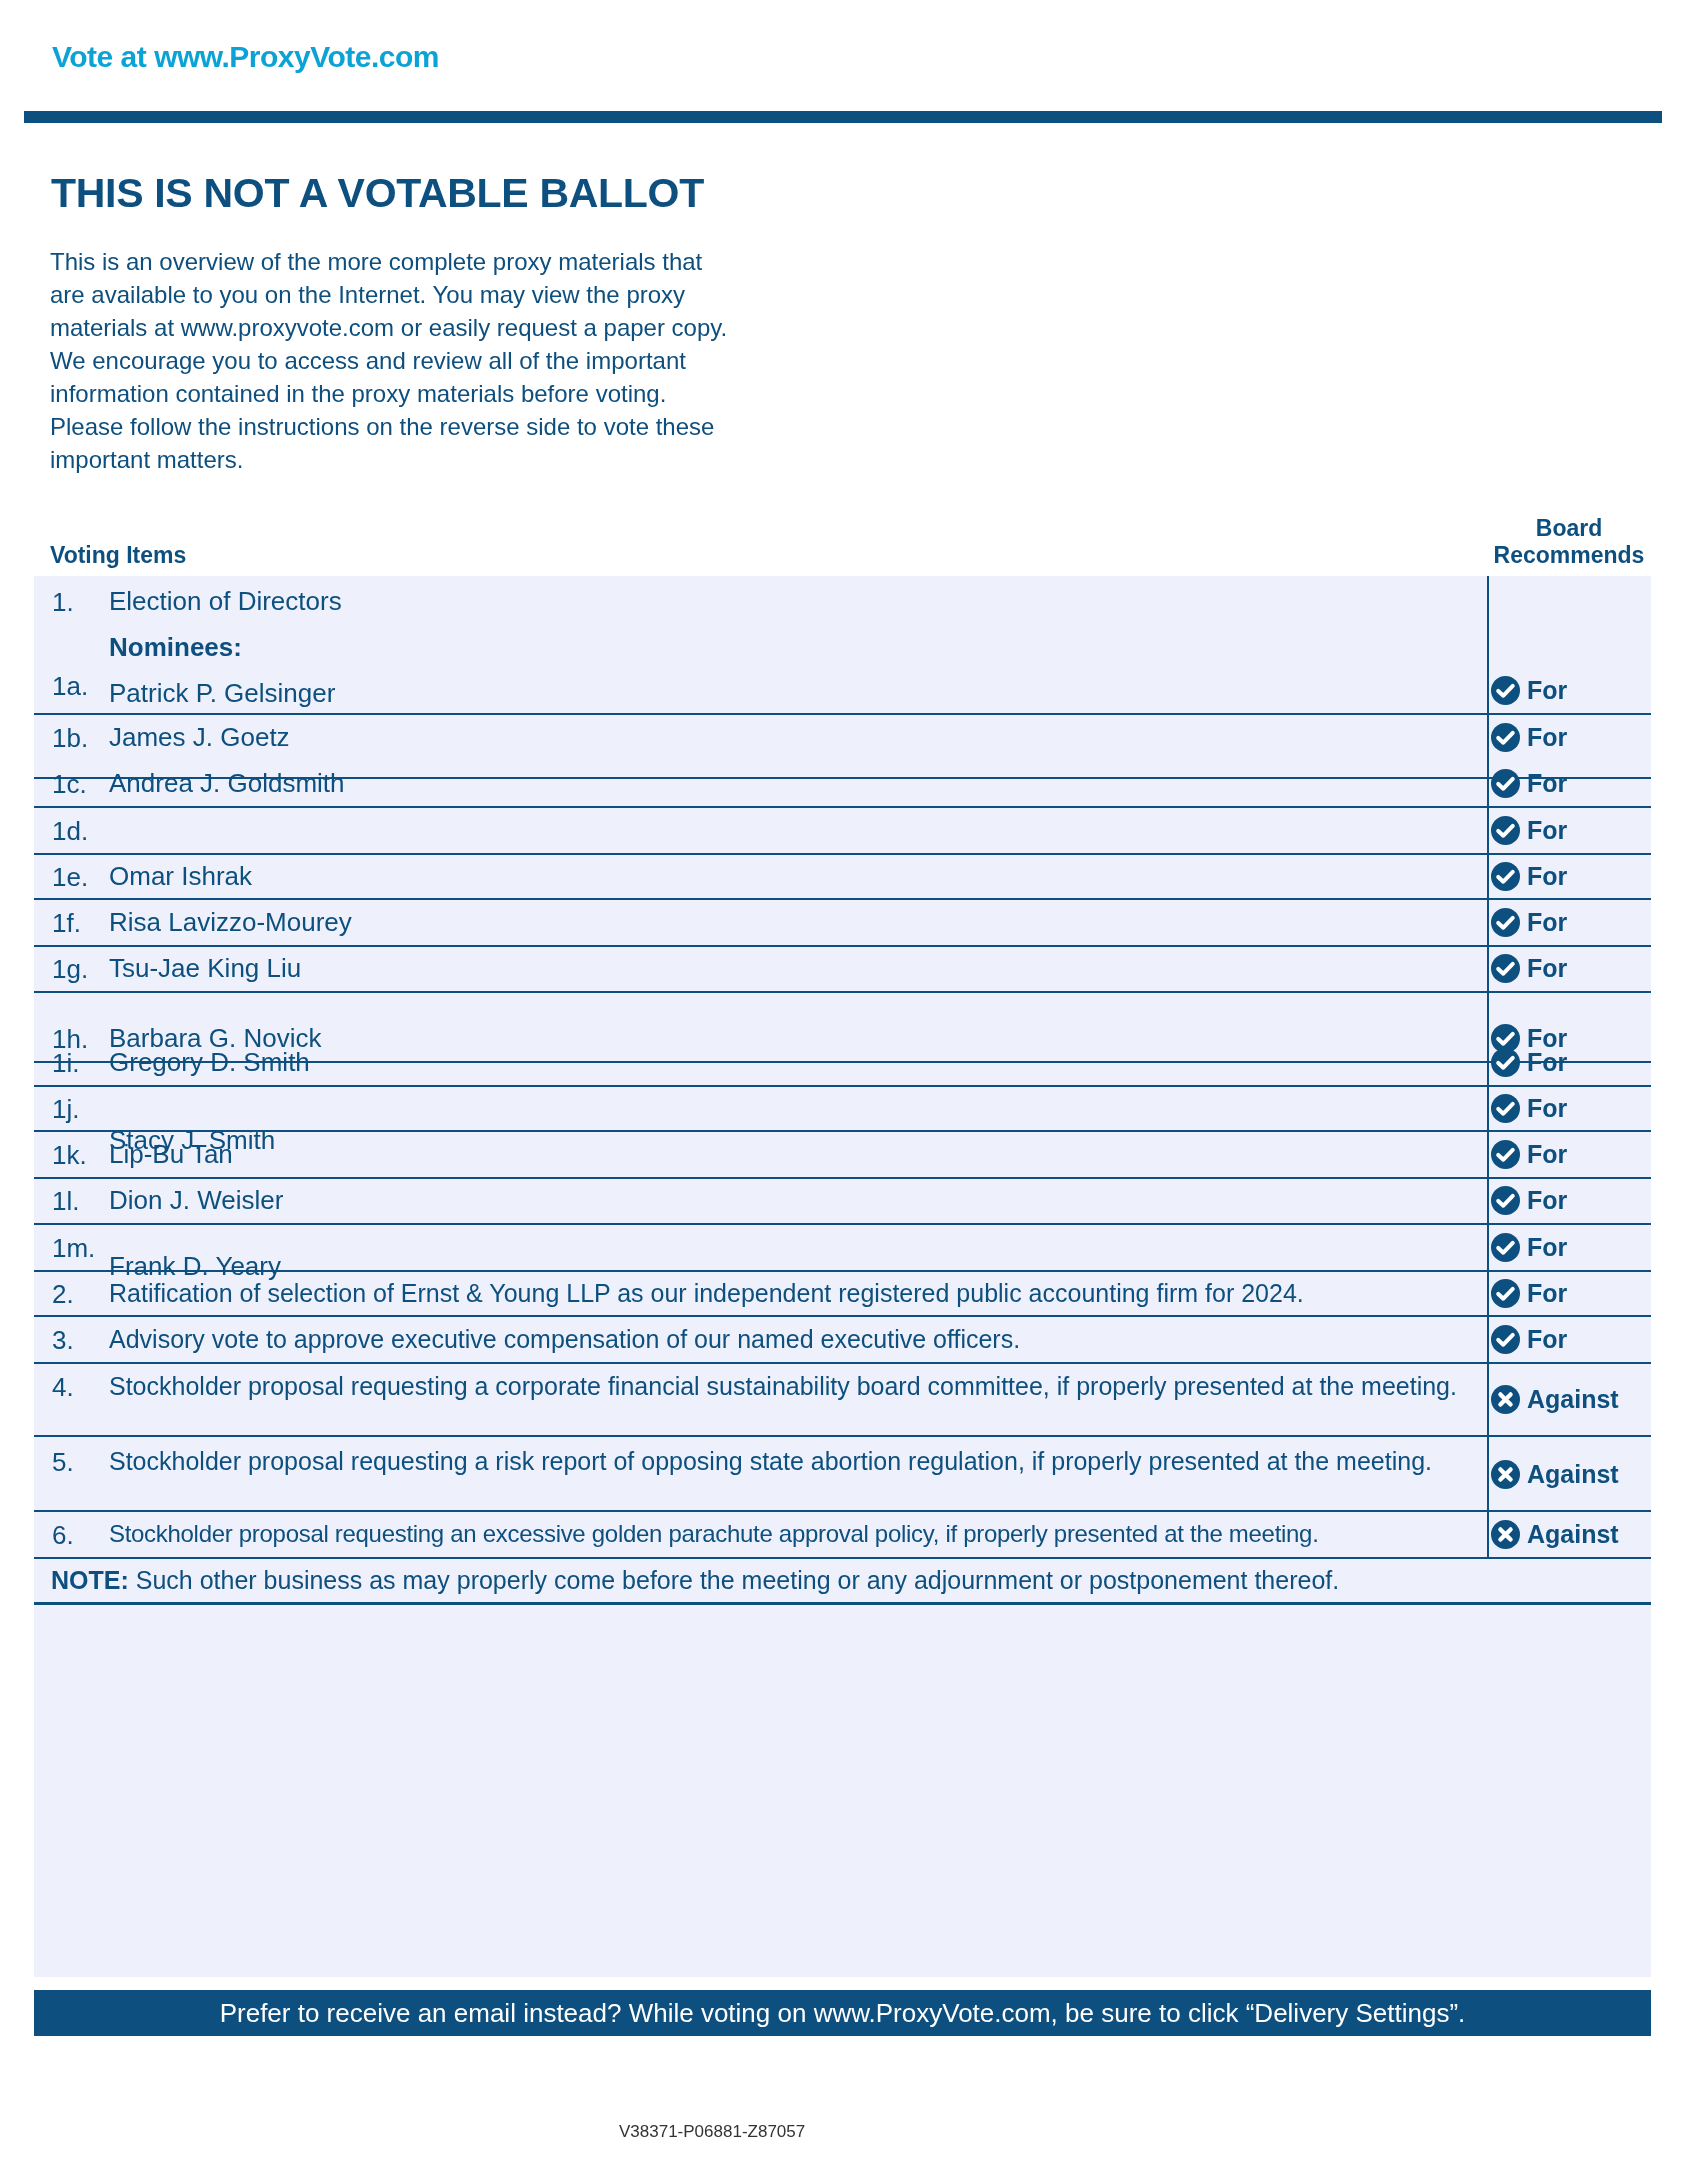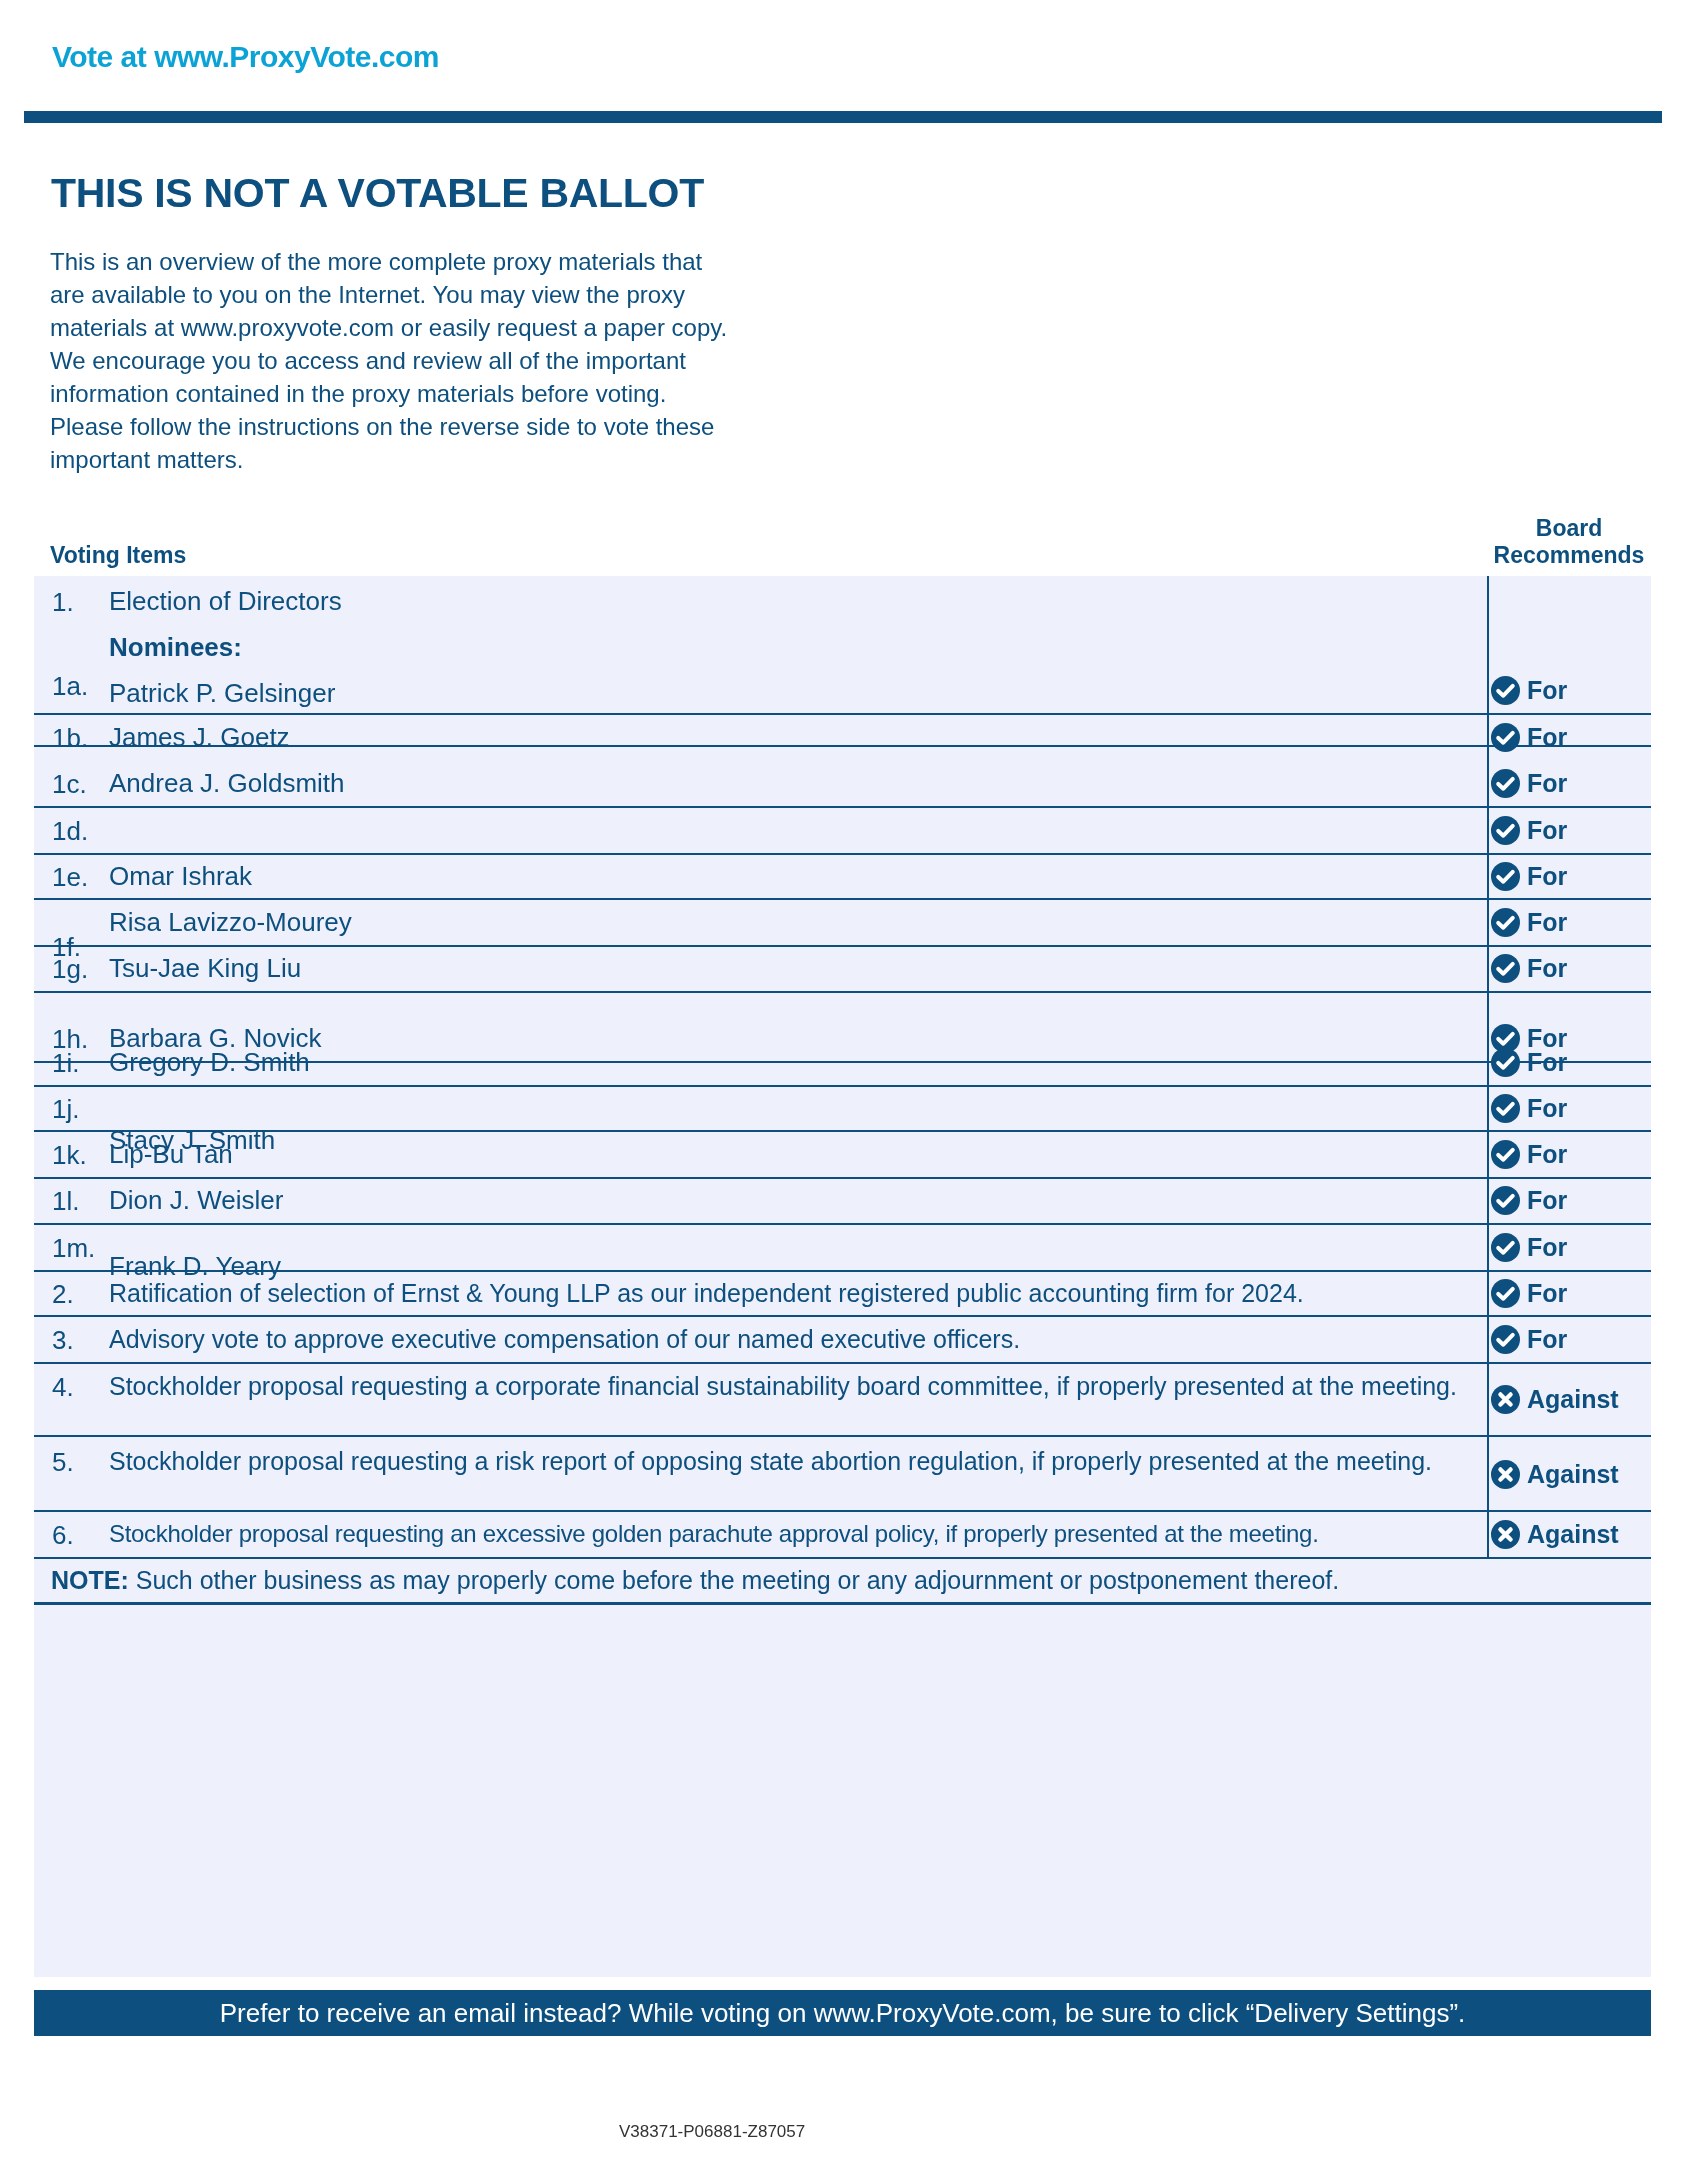--- a/index.html
+++ b/index.html
@@ -62,21 +62,21 @@
   <span class="txt one" style="top:103px;">Patrick P. Gelsinger</span>
   <span class="rec" style="top:100px;">
     <svg viewBox="0 0 20 20">
         <circle cx="10" cy="10" r="10" fill="#0d4f7e"></circle>
         <path d="M5 10.3 L8.5 13.6 L15 6.8" stroke="#fff" stroke-width="2.8" fill="none" stroke-linecap="round" stroke-linejoin="round"></path>
       </svg>
     <span>For</span>
   </span>
 </div>
 
-<div class="row" style="top:715px;height:32px;">
+<div class="row" style="top:715px;height:64px;">
   <span class="num" style="top:8px;">1b.</span>
   <span class="txt one" style="top:8px;">James J. Goetz</span>
   <span class="rec" style="top:8px;">
     <svg viewBox="0 0 20 20">
         <circle cx="10" cy="10" r="10" fill="#0d4f7e"></circle>
         <path d="M5 10.3 L8.5 13.6 L15 6.8" stroke="#fff" stroke-width="2.8" fill="none" stroke-linecap="round" stroke-linejoin="round"></path>
       </svg>
     <span>For</span>
   </span>
 </div>
@@ -110,21 +110,21 @@
   <span class="rec" style="top:8px;">
     <svg viewBox="0 0 20 20">
         <circle cx="10" cy="10" r="10" fill="#0d4f7e"></circle>
         <path d="M5 10.3 L8.5 13.6 L15 6.8" stroke="#fff" stroke-width="2.8" fill="none" stroke-linecap="round" stroke-linejoin="round"></path>
       </svg>
     <span>For</span>
   </span>
 </div>
 
 <div class="row" style="top:900px;height:47px;">
-  <span class="num" style="top:8px;margin-top:24px;">1f.</span>
+  <span class="num" style="top:8px;">1f.</span>
   <span class="txt one" style="top:8px;">Risa Lavizzo-Mourey</span>
   <span class="rec" style="top:8px;">
     <svg viewBox="0 0 20 20">
         <circle cx="10" cy="10" r="10" fill="#0d4f7e"></circle>
         <path d="M5 10.3 L8.5 13.6 L15 6.8" stroke="#fff" stroke-width="2.8" fill="none" stroke-linecap="round" stroke-linejoin="round"></path>
       </svg>
     <span>For</span>
   </span>
 </div>
 

